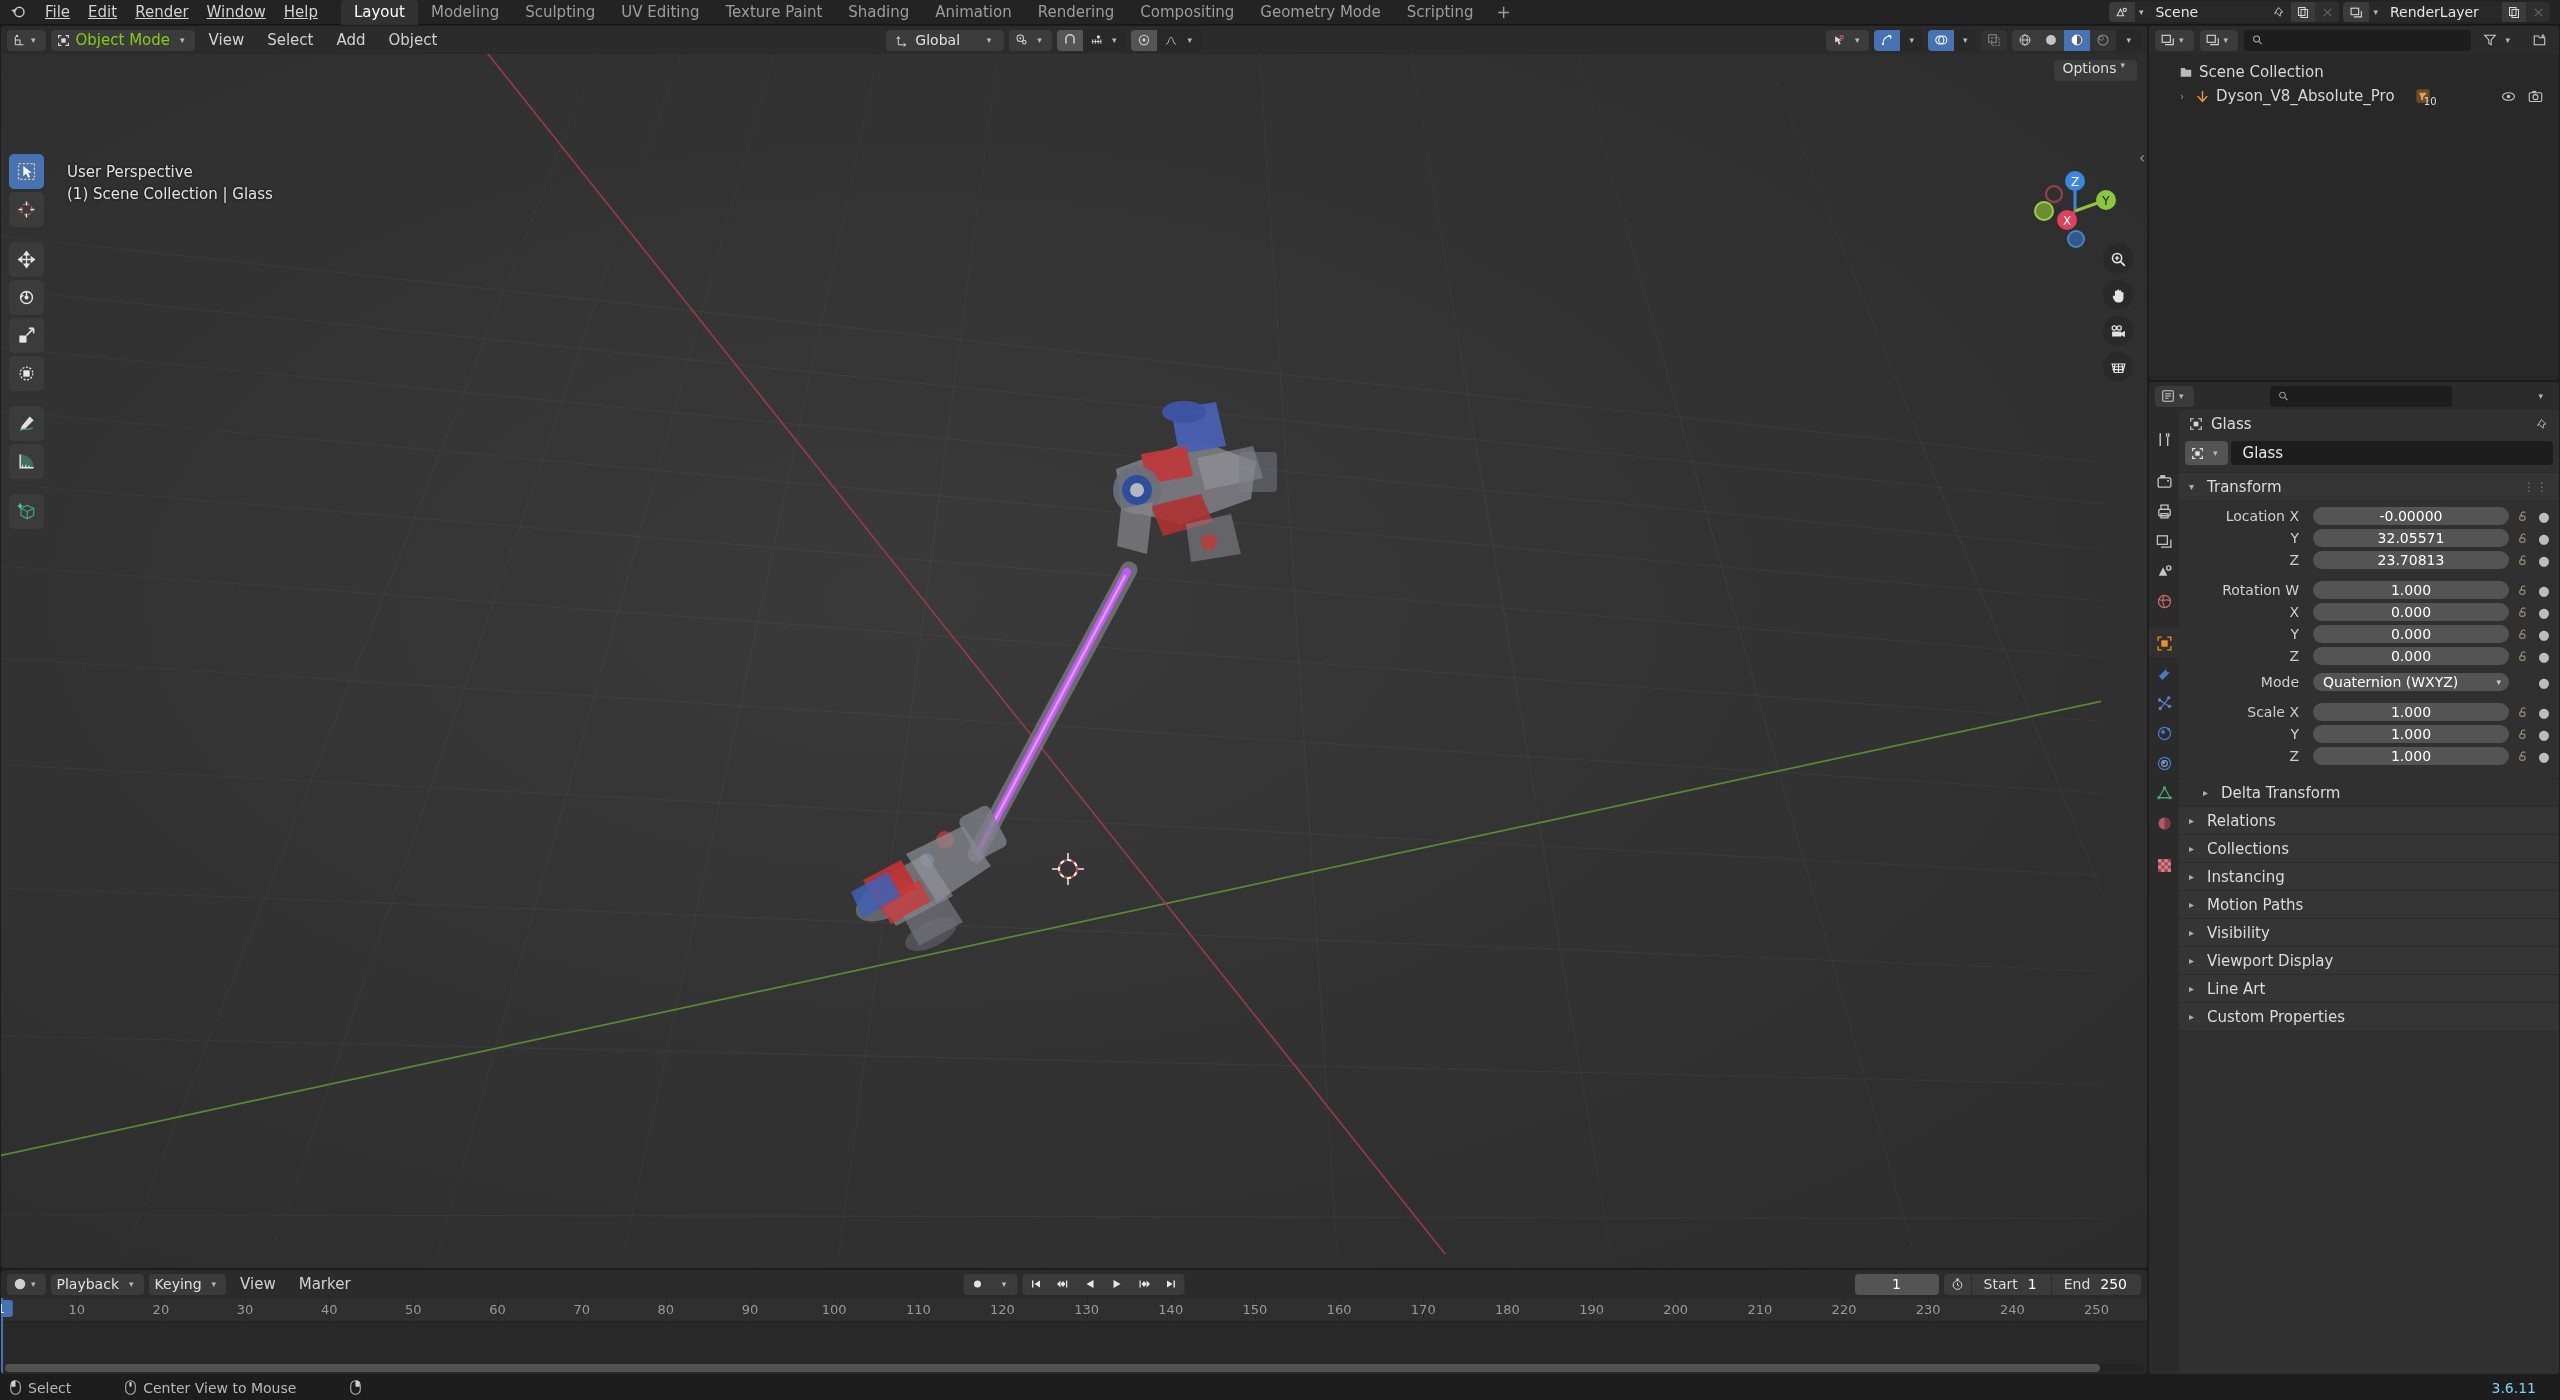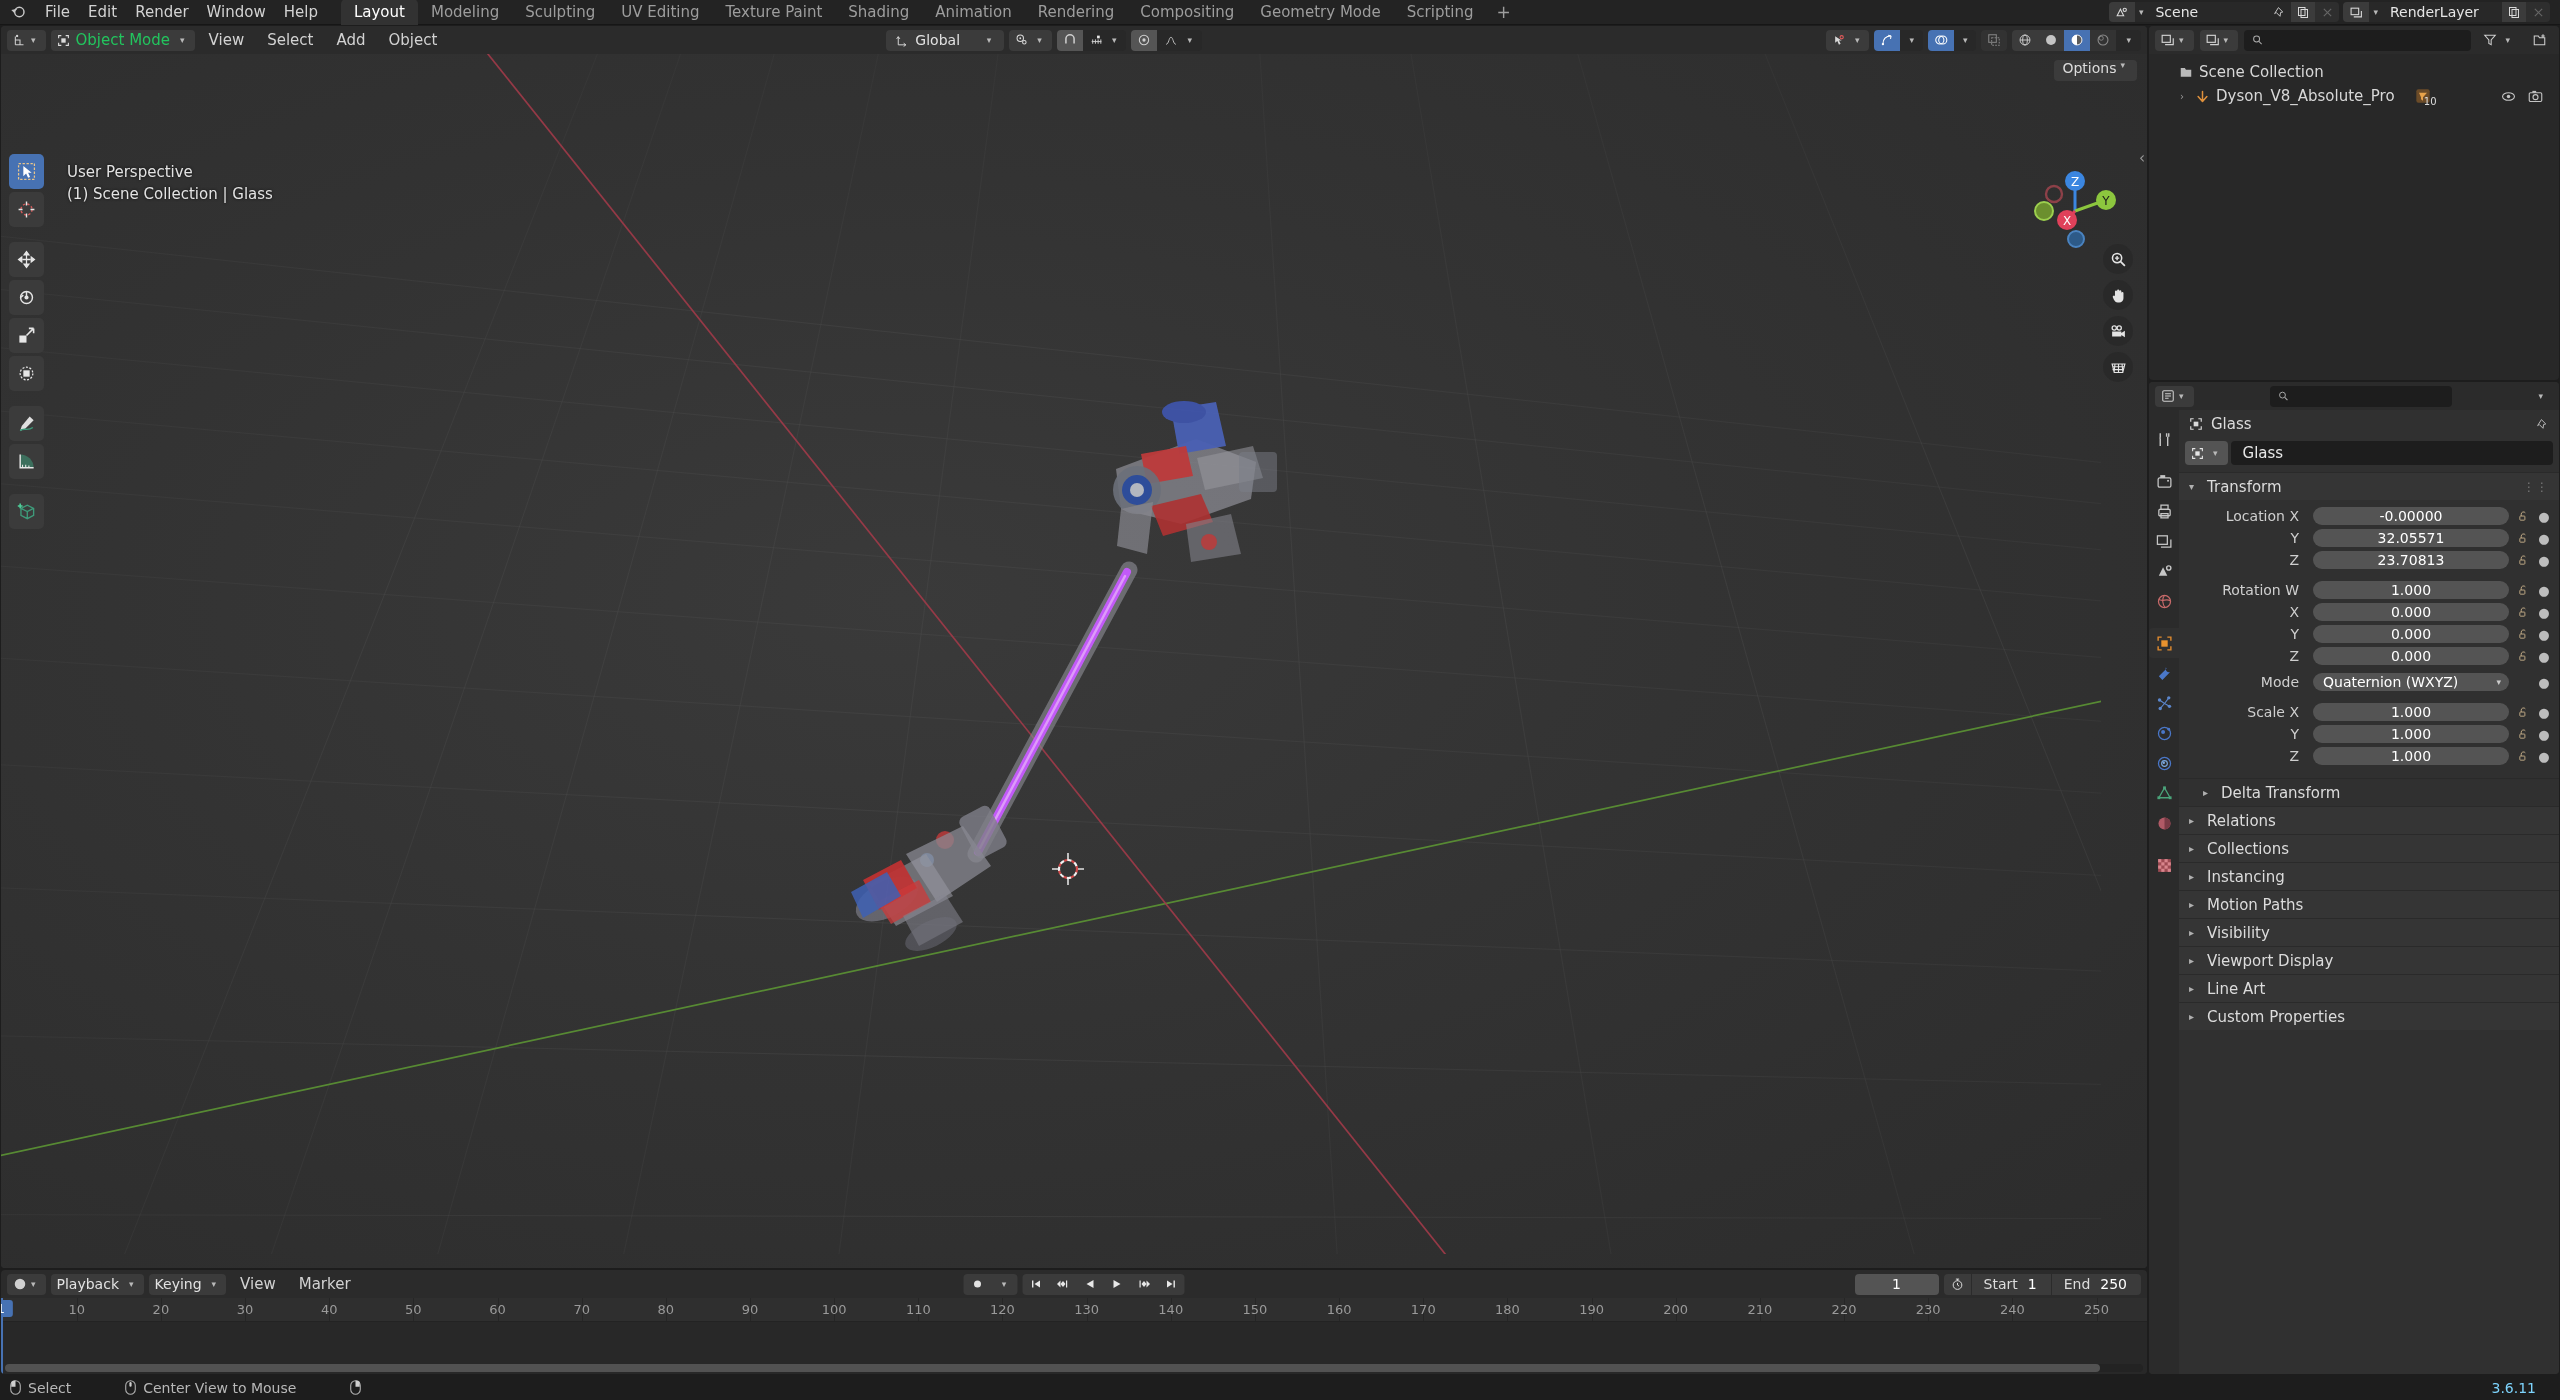--- a/index.html
+++ b/index.html
@@ -18,21 +18,21 @@
   .titlebar .blender-logo{width:15px;height:15px;margin-right:6px;flex:0 0 15px;}
   .titlebar .ttxt{white-space:nowrap;}
   .winbtns{margin-left:auto;display:flex;height:25px;}
   .winbtn{width:46px;height:25px;display:flex;align-items:center;justify-content:center;
     font-size:14px;color:#000;}
 
   
   .topbar{height:25px;background:#232323;display:flex;align-items:center;flex:0 0 25px;
     padding:0 6px;border-bottom:1px solid #161616;}
   .topbar .blogo{width:16px;height:16px;margin:0 10px 0 4px;flex:0 0 16px;}
-  .menu-item{font-size:15px;color:#d2d2d2;padding:3px 9px;border-radius:3px;white-space:nowrap;}
+  .menu-item{font-size:15px;color:#d2d2d2;padding:3px 9px;border-radius:3px;white-space:nowrap;text-decoration:underline;}
   .tabs{display:flex;align-items:center;margin-left:14px;}
   .tab{font-size:15px;color:#9d9d9d;padding:4px 13px;border-radius:5px 5px 0 0;white-space:nowrap;}
   .tab.active{background:#323232;color:#fff;}
   .tab-plus{color:#9d9d9d;font-size:17px;padding:2px 10px;}
 
   
   .topright{margin-left:auto;display:flex;align-items:center;gap:4px;padding-right:4px;}
   .ctlgrp{display:flex;align-items:center;background:#282828;border-radius:4px;height:20px;overflow:hidden;}
   .ctl-ico{width:26px;height:20px;display:flex;align-items:center;justify-content:center;background:#3b3b3b;}
   .ctl-field{background:#282828;min-width:120px;height:20px;display:flex;align-items:center;
@@ -263,21 +263,21 @@
               </svg>
             <span class="chev">▾</span>
           </div>
           <div class="modesel">
             <span>
               <svg width="13" height="13" viewBox="0 0 24 24">
                   <path d="M3 8 V3 H8 M16 3 H21 V8 M21 16 V21 H16 M8 21 H3 V16" fill="none" stroke="#dcdcdc" stroke-width="2"></path>
                   <rect x="8" y="8" width="8" height="8" fill="#dcdcdc"></rect>
                 </svg>
             </span>
-            <span style="font-size:15px;color:#22c55e">Object Mode</span>
+            <span style="font-size:15px;color:#84cc16">Object Mode</span>
             <span class="chev">▾</span>
           </div>
           <div class="hdr-txt">View</div>
           <div class="hdr-txt">Select</div>
           <div class="hdr-txt">Add</div>
           <div class="hdr-txt">Object</div>
 
           <div style="width:430px"></div>
 
           <div class="hdr-grp">

